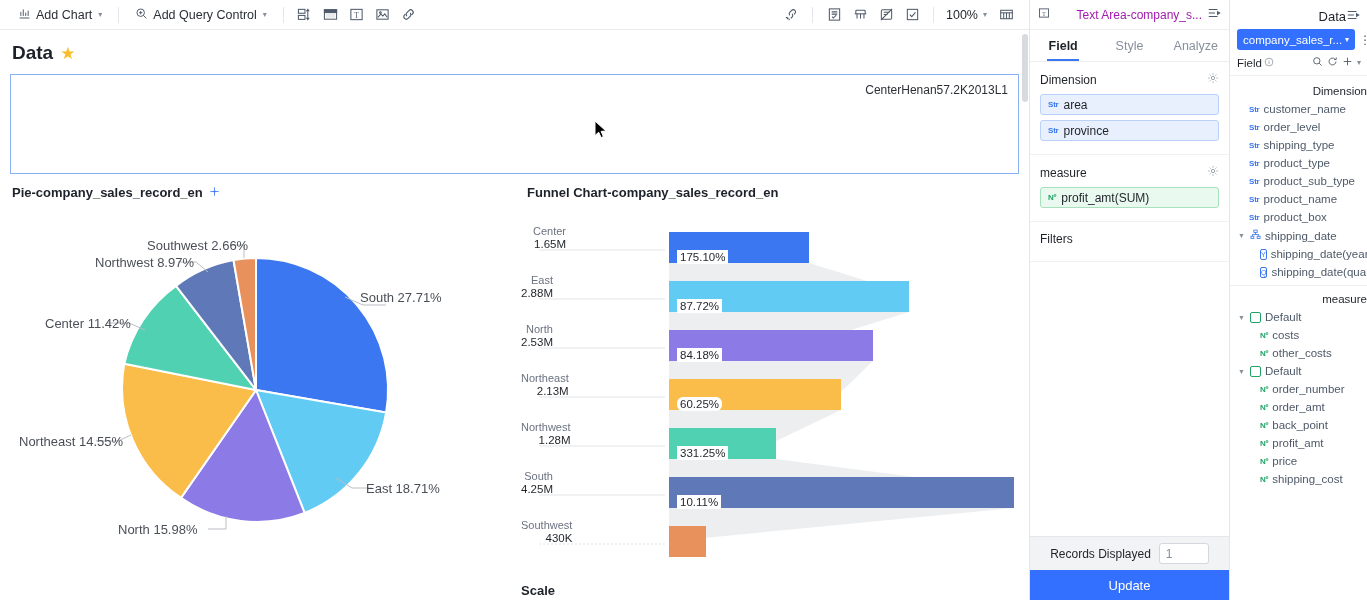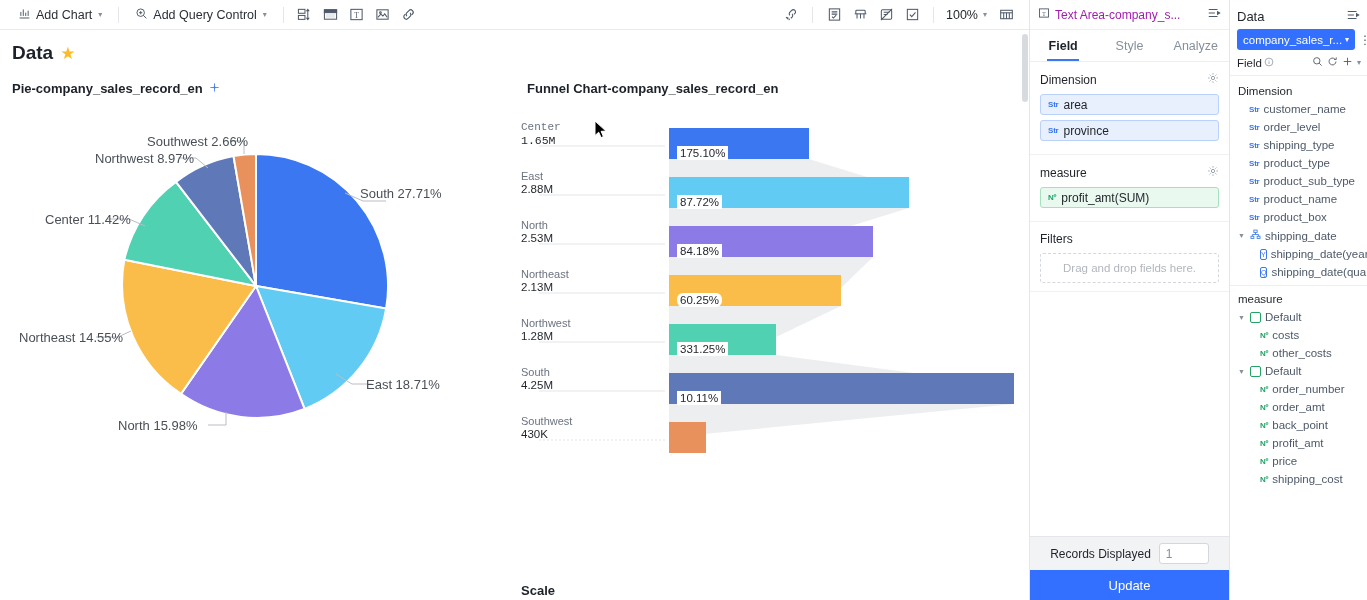--- a/index.html
+++ b/index.html
@@ -5,21 +5,21 @@
   * { box-sizing: border-box; }
   html, body { margin:0; padding:0; }
   body {
     width:1367px; height:600px;
     font-family:"Liberation Sans", sans-serif;
     font-size:12px; color:#1f2329;
     background:#ffffff;
     overflow:hidden;
     position:relative;
   }
-  .app { display:flex; width:1367px; height:600px; }
+  .app { display:flex; width:1367px; height:600px;text-align:right; }
 
   
   .workspace { width:1030px; height:600px; position:relative; background:#fff;
                border-right:1px solid #e5e6eb; overflow:hidden; }
 
   
   .toolbar { height:30px; display:flex; align-items:center;
              border-bottom:1px solid #e9eaec; padding:0 10px; background:#fff; }
   .tb-item { display:flex; align-items:center; gap:5px; padding:3px 8px;
              cursor:pointer; color:#2b2f36; font-size:12.5px; white-space:nowrap; }
@@ -285,20 +285,23 @@
             </g>
           </svg>
       </div>
     </div>
 
     <div class="page-title-row">
       <div class="page-title">Data</div>
       <div class="star">★</div>
     </div>
 
+    <div class="textarea-block">
+      <span>CenterHenan57.2K2013L1</span>
+    </div>
 
     <div class="charts">
 
       <div class="chart-col">
         <div class="chart-title">
           <span>Pie-company_sales_record_en</span>
           <span class="ct-icon">
             <svg width="11" height="11" viewBox="0 0 16 16">
                 <g fill="none" stroke="#3a77f0" stroke-width="1.2">
             <path d="M8 2v12M2 8h12"></path>
@@ -369,21 +372,21 @@
 
             <rect x="148" y="14" width="140" height="31" fill="#3a77f0"></rect>
             <rect x="148" y="63" width="240" height="31" fill="#61cbf4"></rect>
             <rect x="148" y="112" width="204" height="31" fill="#8c7ae6"></rect>
             <rect x="148" y="161" width="172" height="31" fill="#fbbd4a"></rect>
             <rect x="148" y="210" width="107" height="31" fill="#4fd1b2"></rect>
             <rect x="148" y="259" width="345" height="31" fill="#5f79b8"></rect>
             <rect x="148" y="308" width="37" height="31" fill="#e8915c"></rect>
           </svg>
 
-          <div class="fn-axis-lbl" style="left:6px; top:25px;font-family:Liberation Mono, monospace;">
+          <div class="fn-axis-lbl" style="left:18px; top:25px;">
             <span>Center</span>
             <b>1.65M</b>
           </div>
           <div class="fn-axis-lbl" style="left:6px; top:74px;">
             <span>East</span>
             <b>2.88M</b>
           </div>
           <div class="fn-axis-lbl" style="left:6px; top:123px;">
             <span>North</span>
             <b>2.53M</b>
@@ -490,23 +493,20 @@
       <div class="pill mea">
         <span class="tag num">Nº</span>
         <span>profit_amt(SUM)</span>
       </div>
     </div>
 
     <div class="fp-sec">
       <div class="fp-sec-head">
         <span class="fp-sec-title">Filters</span>
       </div>
-      <div class="dropzone">
-        <span>Drag and drop fields here.</span>
-      </div>
     </div>
 
 
     <div class="fp-grow"></div>
 
     <div class="fp-records">
       <span>Records Displayed</span>
       <span class="rec-input">1</span>
     </div>
     <div class="update-btn">Update</div>

